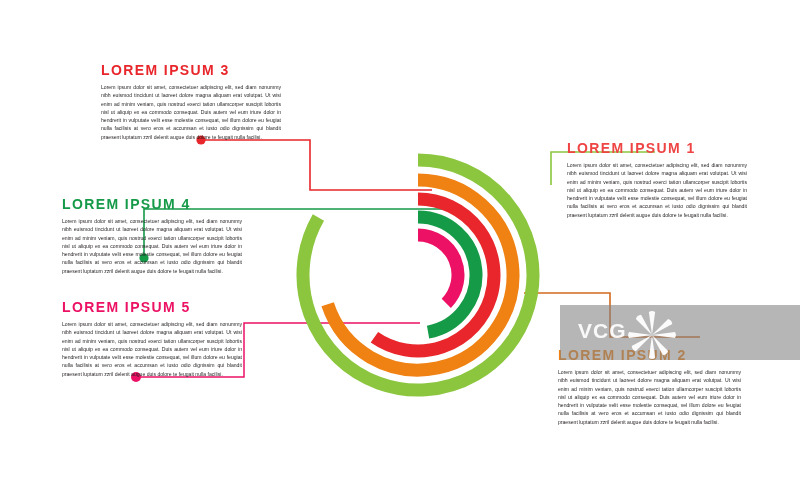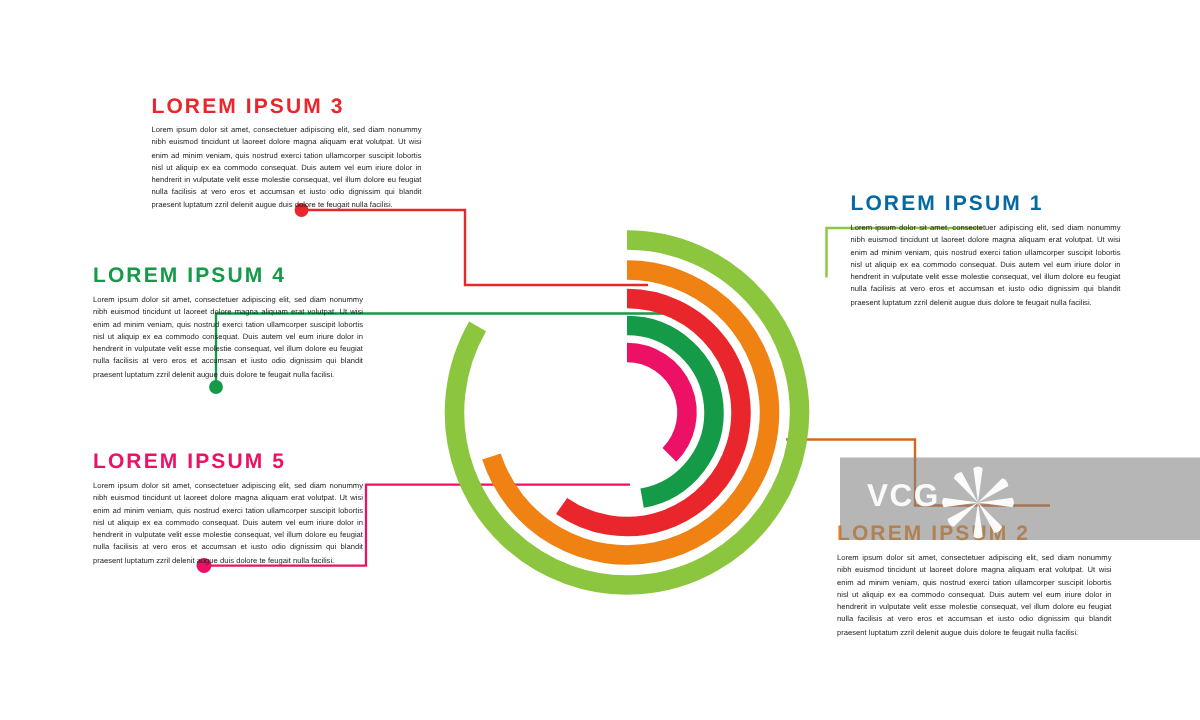--- a/index.html
+++ b/index.html
@@ -29,26 +29,26 @@
     margin:0;
     font-size:5.1px;
     line-height:1.62;
     color:#231f20;
     text-align:justify;
     font-family:"Liberation Sans", sans-serif;
   }
 
   #b3{left:101px;top:63px;width:180px;}
   #b3 h2{color:#e8262b;}
-  #b4{left:62px;top:176px;width:180px;}
+  #b4{left:62px;top:197px;width:180px;}
   #b4 h2{color:#159a48;}
   #b5{left:62px;top:300px;width:180px;}
   #b5 h2{color:#ec1164;}
   #b1{left:567px;top:128px;width:180px;}
-  #b1 h2{color:#0369a1;}
+  #b1 h2{color:#ef4444;margin-top:13px;}
   #b2{left:558px;top:348px;width:183px;}
   #b2 h2{color:#f08113;}
 
   
   #wm{
     position:absolute;left:560px;top:305px;width:240px;height:55px;
     background:rgba(130,130,130,.58);
     overflow:hidden;
   }
   #wm-vcg{

